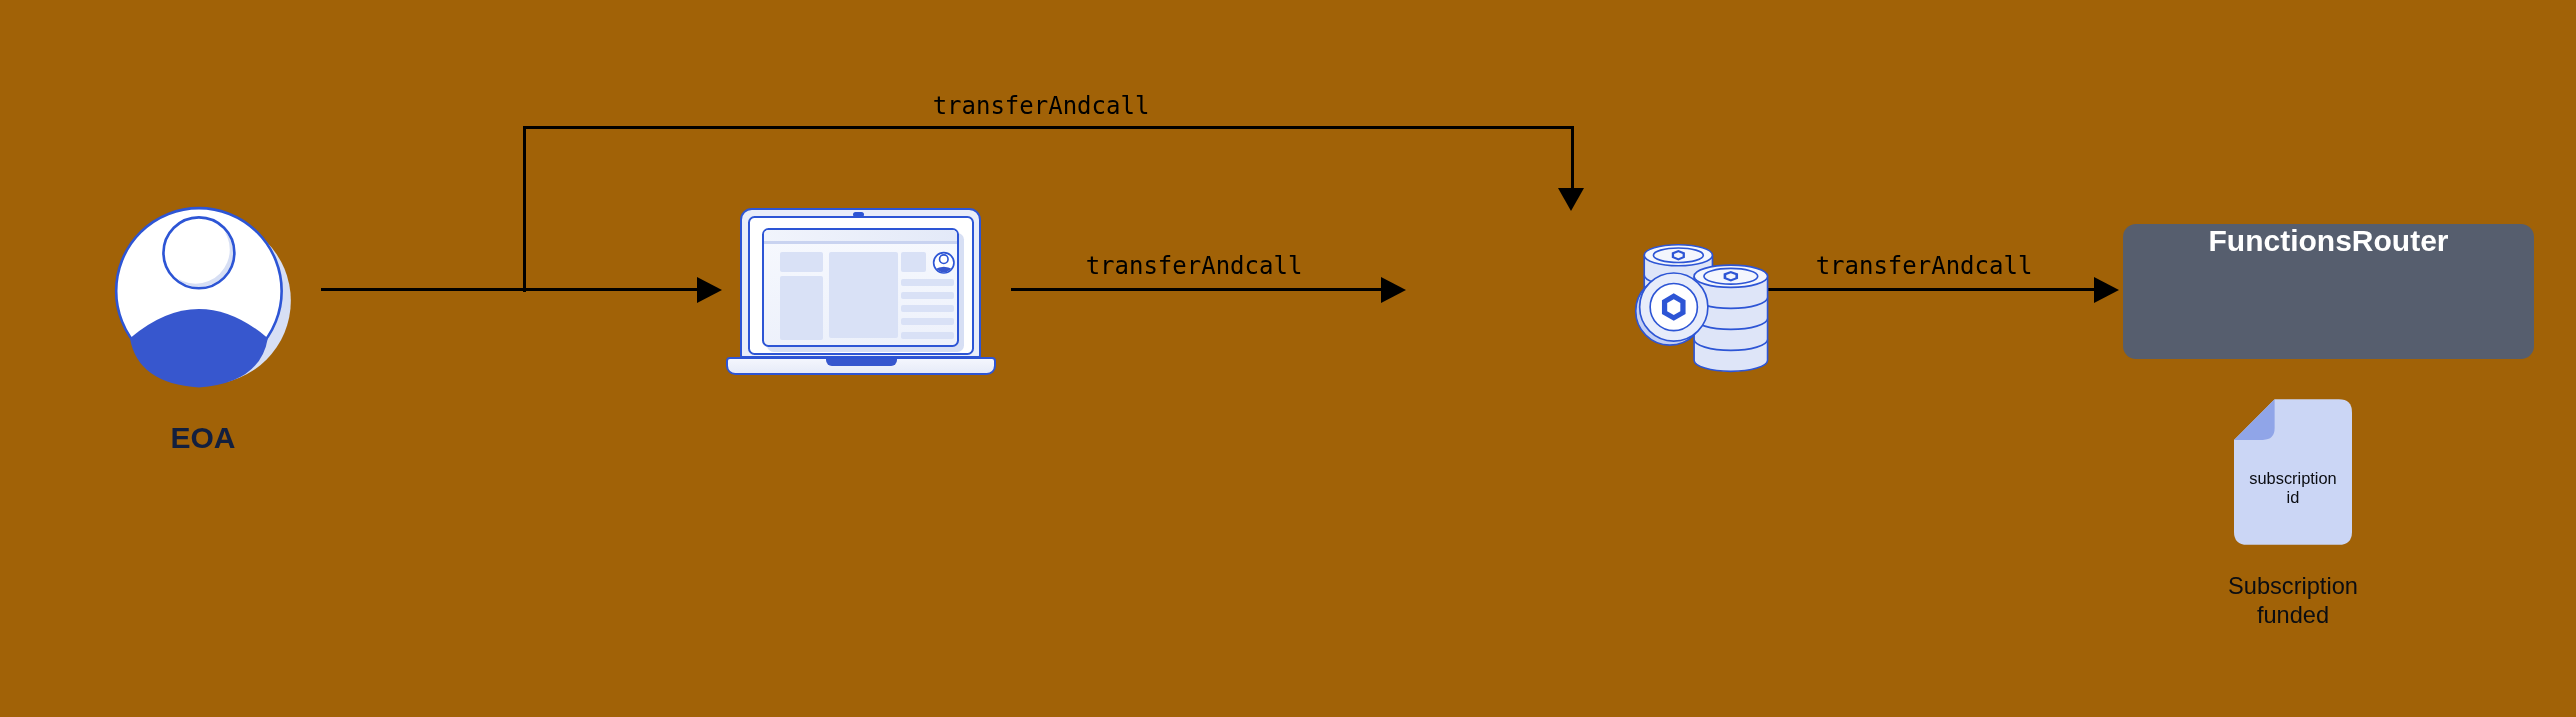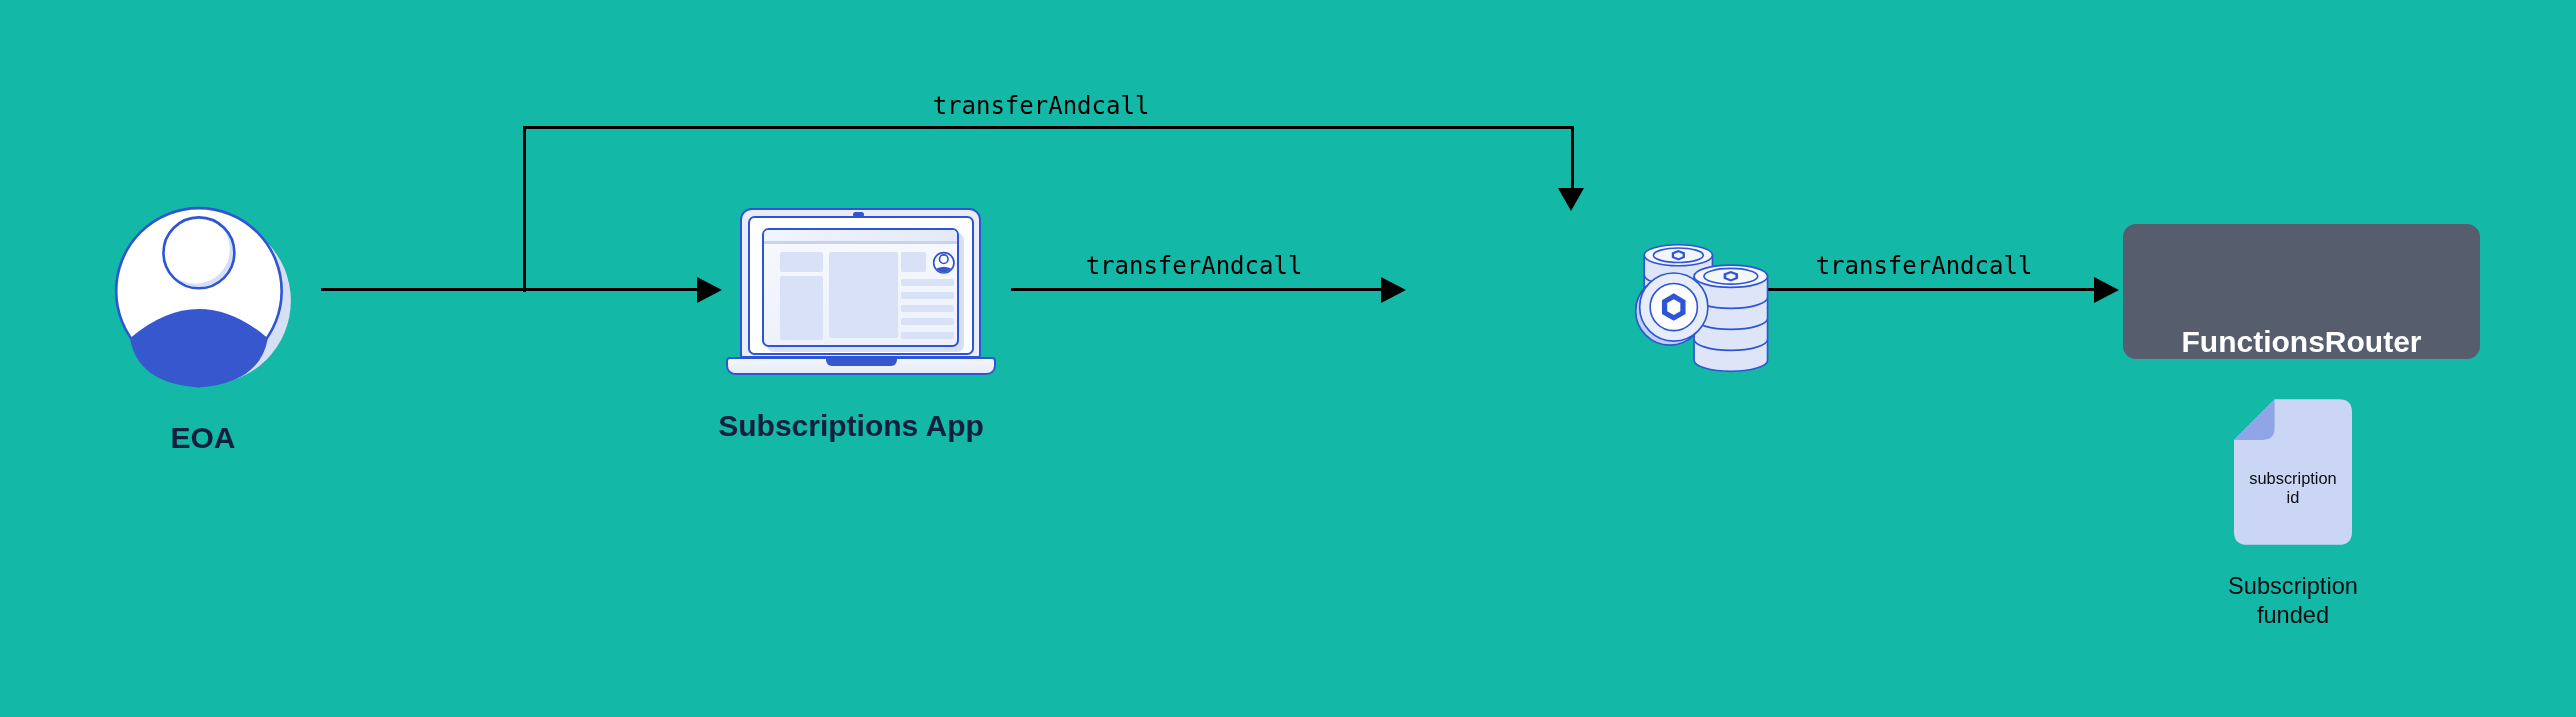--- a/index.html
+++ b/index.html
@@ -1,17 +1,17 @@
 <!DOCTYPE html>
 <html style="font-size:10.5px"><head>
 <meta charset="utf-8">
 <style>
   html,body{margin:0;padding:0;background:#fff;}
   #canvas{
-    position:relative;width:2576px;height:718px;background:#14b8a6;
+    position:relative;width:2576px;height:718px;background:#a16207;
     font-family:"Liberation Sans",sans-serif;overflow:hidden;
   }
   .line{position:absolute;background:#000;}
   .head-right{position:absolute;width:0;height:0;
     border-top:13.8px solid transparent;border-bottom:13.8px solid transparent;
     border-left:25px solid #000;}
   .head-down{position:absolute;width:0;height:0;
     border-left:13.8px solid transparent;border-right:13.8px solid transparent;
     border-top:23.6px solid #000;}
   .mono-label{position:absolute;transform:translateX(-50%);
@@ -24,23 +24,23 @@
 
   
   .linktoken-box{position:absolute;left:1407px;top:212px;width:331px;height:154px;
     box-sizing:border-box;border:2.6px solid #2d55d5;border-radius:17px;
     background:linear-gradient(150deg,#fdfdff 0%,#f2f4fb 45%,#e7ebf8 100%);}
   .linktoken-text{position:absolute;left:0;top:0;width:233px;height:149px;
     display:flex;align-items:center;justify-content:center;
     font-weight:bold;font-size:30px;color:#101a36;}
 
   
-  .router-box{position:absolute;left:2123px;top:224px;width:357px;height:135px;
+  .router-box{position:absolute;left:2123px;top:224px;width:411px;height:135px;
     box-sizing:border-box;border-radius:13px;background:#565e6e;
-    display:flex;align-items:flex-end;justify-content:center;
+    display:flex;align-items:flex-start;justify-content:center;
     font-weight:bold;font-size:30px;color:#ffffff;}
 
   
   .laptop{position:absolute;left:726px;top:207px;width:270px;height:170px;}
   .laptop .lid{position:absolute;left:14.4px;top:1.3px;width:241px;height:150px;
     box-sizing:border-box;border:2.6px solid #2d55d5;border-radius:11.8px 11.8px 2.6px 2.6px;
     background:#e9edf9;}
   .laptop .webcam{position:absolute;left:127px;top:4.6px;width:10.5px;height:5.2px;
     background:#2d55d5;border-radius:2.6px;}
   .laptop .screen{position:absolute;left:22px;top:9.2px;width:226px;height:139px;
@@ -121,21 +121,20 @@
         <clipPath id="appavclip">
             <circle cx="18" cy="18" r="14.5"></circle>
           </clipPath>
         <path d="M 4,28 Q 18,20 32,28 Q 29,36 18,36 Q 7,36 4,28 Z" fill="#3757ce" clip-path="url(#appavclip)"></path>
         <circle cx="18" cy="12.5" r="6.5" fill="#ffffff" stroke="#2d55d5" stroke-width="2.5"></circle>
       </svg>
     </div>
     <div class="base"></div>
     <div class="notch"></div>
   </div>
-  <div class="node-label" style="left:851px;top:409px;">Subscriptions App</div>
 
   <svg style="position:absolute;left:1618px;top:229px;" width="164" height="164" viewBox="0 0 250 250">
 
     <g stroke="#2d55d5" stroke-width="2.5">
       <path d="M 40,100 v 30 a 52,16 0 0 0 104,0 v -30" fill="#dee5f8"></path>
       <path d="M 40,70 v 30 a 52,16 0 0 0 104,0 v -30" fill="#dee5f8"></path>
       <path d="M 40,40 v 30 a 52,16 0 0 0 104,0 v -30" fill="#dee5f8"></path>
       <ellipse cx="92" cy="40" rx="52" ry="16" fill="#f3f6fd"></ellipse>
       <ellipse cx="92" cy="40" rx="38" ry="11" fill="none"></ellipse>
       <path d="M 92,32 L 102,36 L 102,44 L 92,48 L 82,44 L 82,36 Z" fill="#2d55d5" stroke="none"></path>

